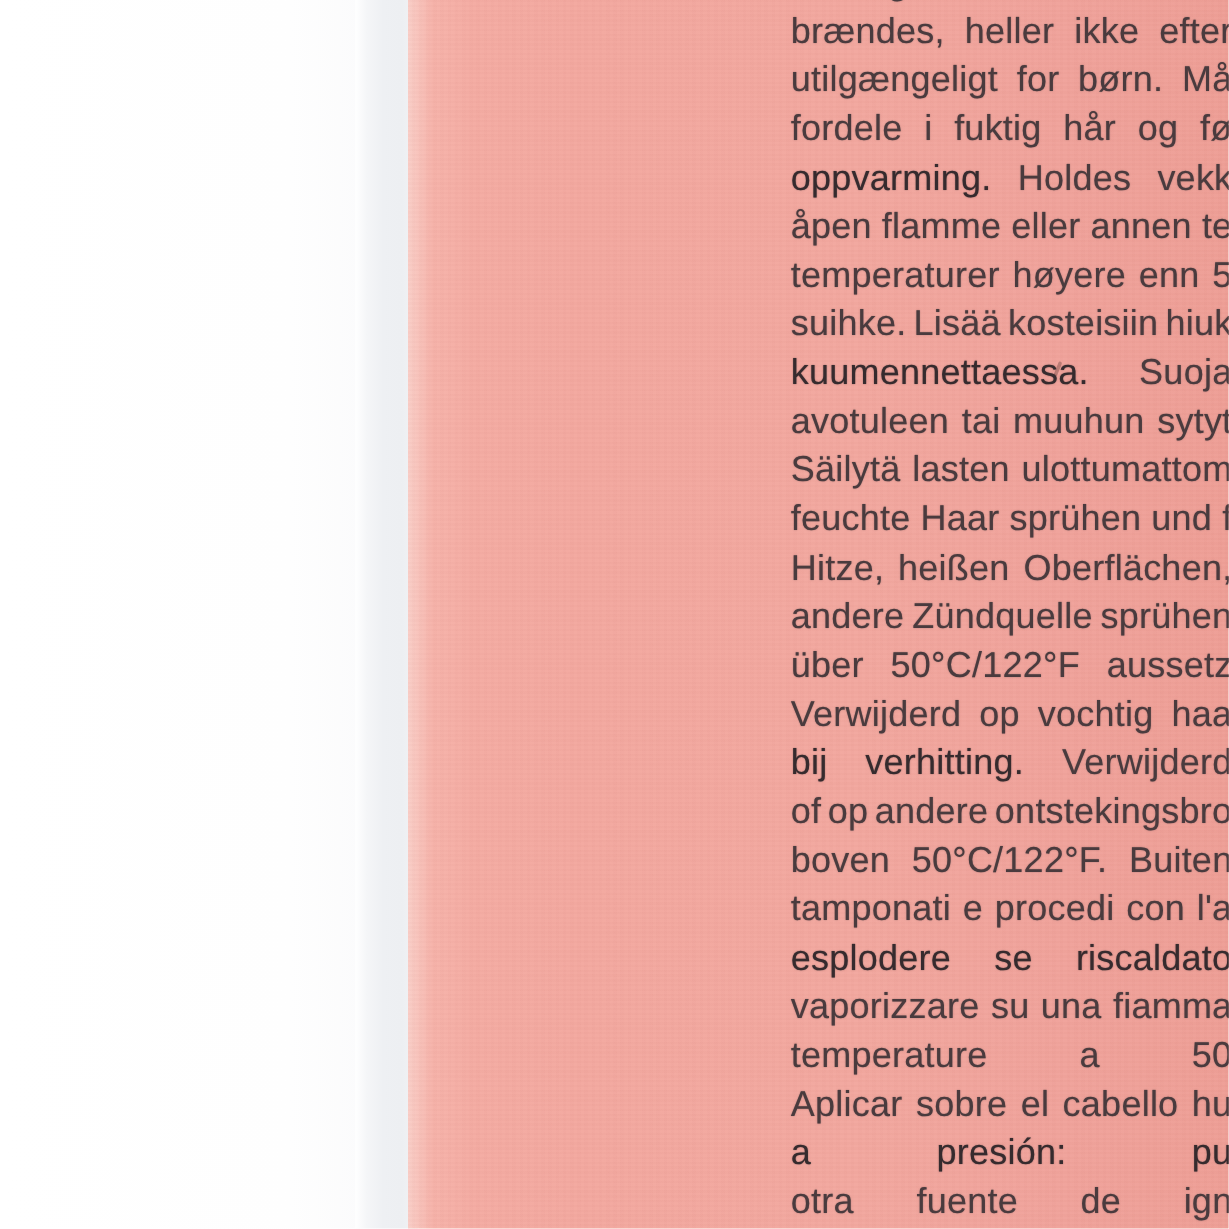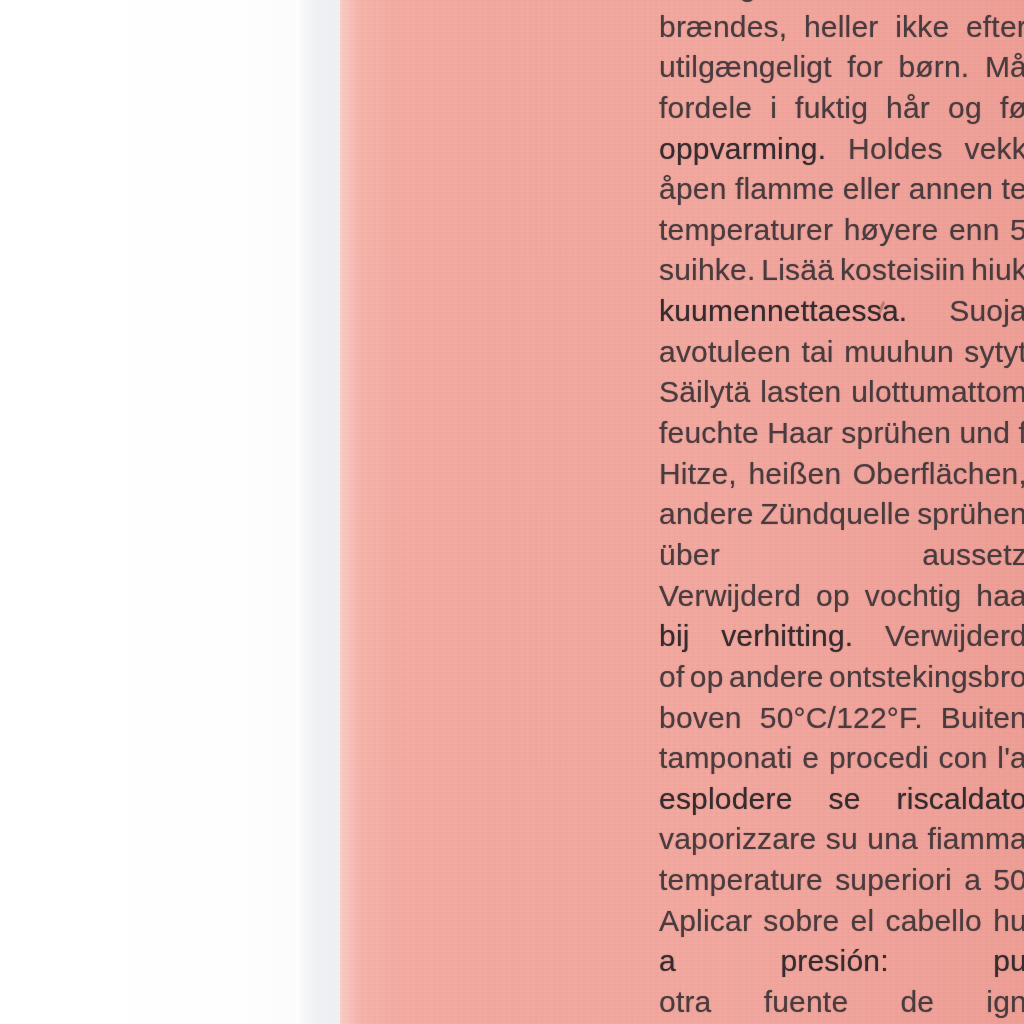--- a/index.html
+++ b/index.html
@@ -182,20 +182,21 @@
         <span class="w">heißen</span>
         <span class="w">Oberflächen,</span>
       </div>
       <div class="line">
         <span class="w">andere</span>
         <span class="w">Zündquelle</span>
         <span class="w">sprühen</span>
       </div>
       <div class="line">
         <span class="w">über</span>
+        <span class="w">50°C/122°F</span>
         <span class="w">aussetz</span>
       </div>
       <div class="line">
         <span class="w">Verwijderd</span>
         <span class="w">op</span>
         <span class="w">vochtig</span>
         <span class="w">haa</span>
       </div>
       <div class="line">
         <span class="w b">bij</span>
@@ -226,21 +227,20 @@
         <span class="w b">riscaldato</span>
       </div>
       <div class="line">
         <span class="w">vaporizzare</span>
         <span class="w">su</span>
         <span class="w">una</span>
         <span class="w">fiamma</span>
       </div>
       <div class="line">
         <span class="w">temperature</span>
-        <span class="w">superiori</span>
         <span class="w">a</span>
         <span class="w">50</span>
       </div>
       <div class="line">
         <span class="w">Aplicar</span>
         <span class="w">sobre</span>
         <span class="w">el</span>
         <span class="w">cabello</span>
         <span class="w">hu</span>
       </div>

